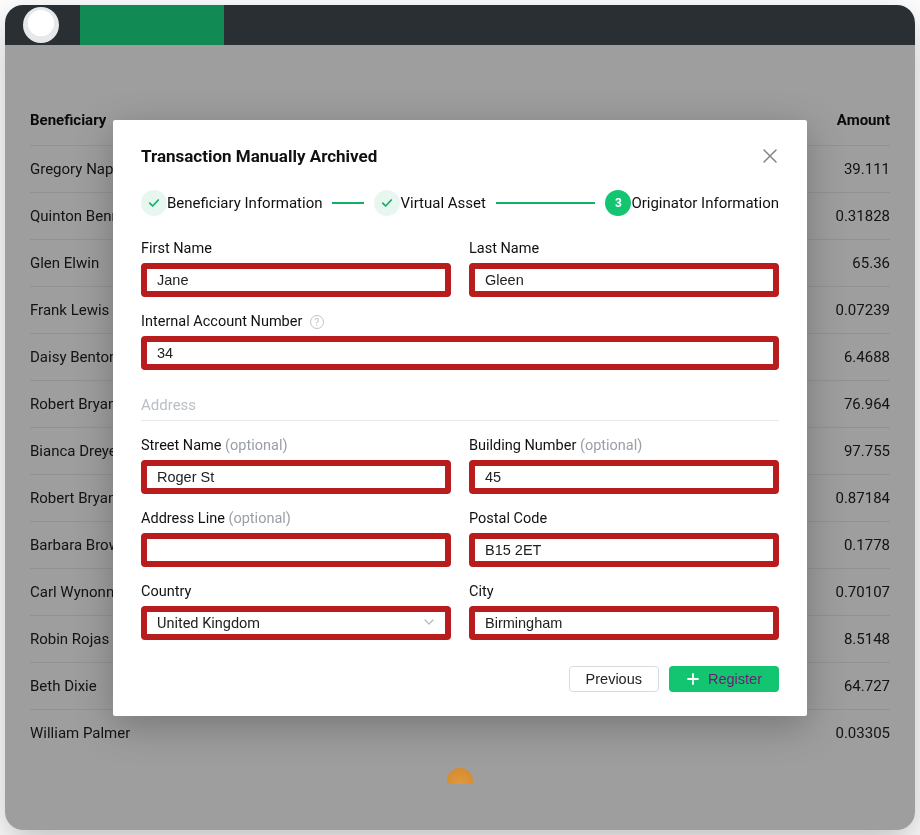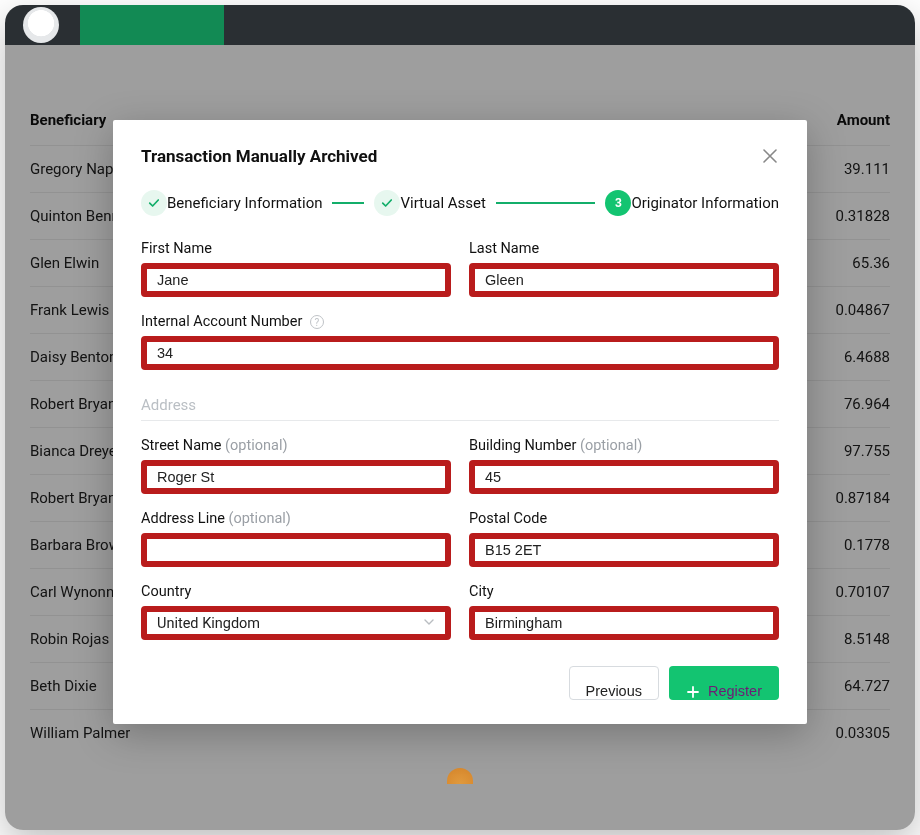--- a/index.html
+++ b/index.html
@@ -135,23 +135,23 @@
       padding: 6px 0 6px 0;
       margin-top: 4px;
     }
     .half-width { width: 48.5%; }
 
     .footer {
       margin-top: 26px;
       display: flex; justify-content: flex-end; gap: 10px;
     }
     .btn {
-      height: 34px; padding: 0 16px;
+      height: 26px; padding: 0 16px;
       border-radius: 4px; font-size: 14.5px;
-      display: inline-flex; align-items: flex-end; gap: 8px;
+      display: inline-flex; align-items: center; gap: 8px;
       cursor: pointer; border: 1px solid transparent;
     }
     .btn-secondary { background: #fff; border-color: #d7dbdf; color: #222; }
     .btn-primary { background: #13c471; color: #701a75; }
     .btn-primary .plus { width: 14px; height: 14px; display: inline-flex; }
 
     .orange-dot {
       position:absolute; bottom:46px; left:50%; transform:translateX(-50%);
       width: 26px; height: 16px; border-top-left-radius:13px; border-top-right-radius:13px;
       background: radial-gradient(circle at 50% 100%, #e09a3e, #d6852a);
@@ -182,21 +182,21 @@
           <div class="bg-row">
             <span class="bg-left">Quinton Bennett</span>
             <span class="bg-right">0.31828</span>
           </div>
           <div class="bg-row">
             <span class="bg-left">Glen Elwin</span>
             <span class="bg-right">65.36</span>
           </div>
           <div class="bg-row">
             <span class="bg-left">Frank Lewis</span>
-            <span class="bg-right">0.04867</span>
+            <span class="bg-right">0.07239</span>
           </div>
           <div class="bg-row">
             <span class="bg-left">Daisy Benton</span>
             <span class="bg-right">6.4688</span>
           </div>
           <div class="bg-row">
             <span class="bg-left">Robert Bryan</span>
             <span class="bg-right">76.964</span>
           </div>
           <div class="bg-row">

